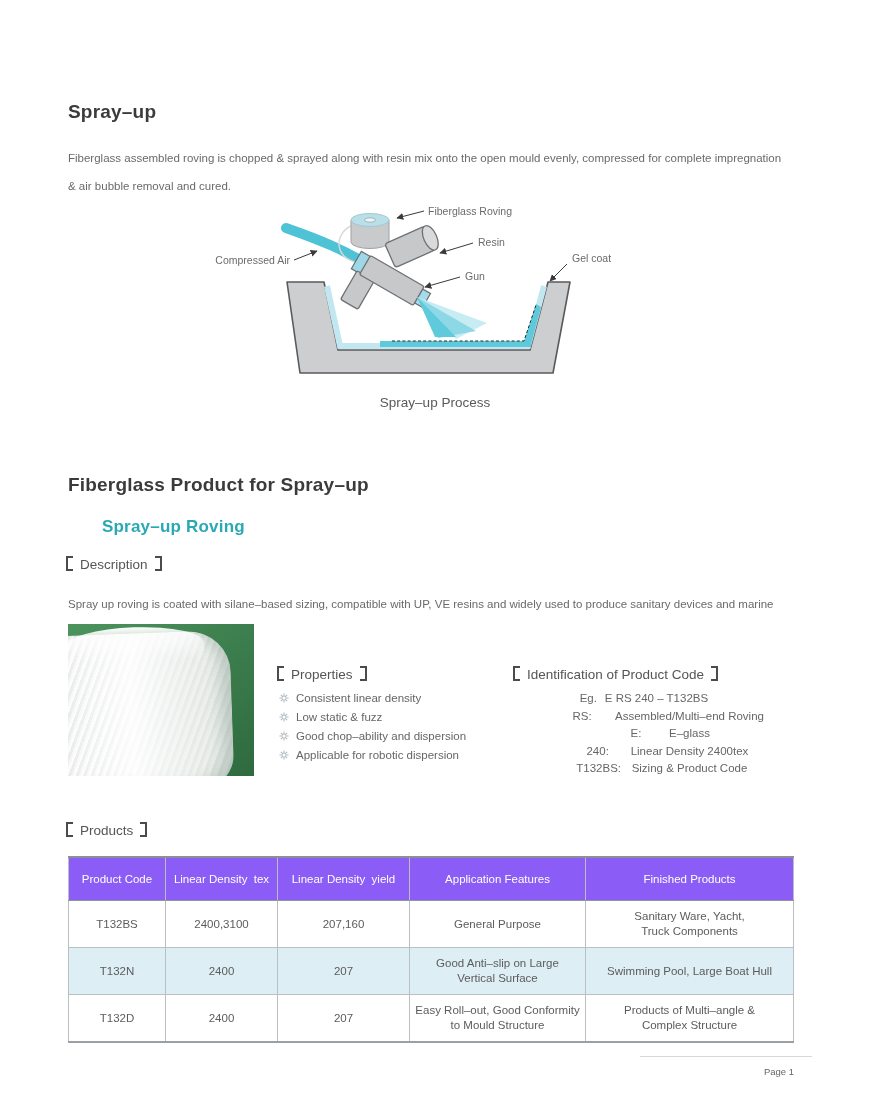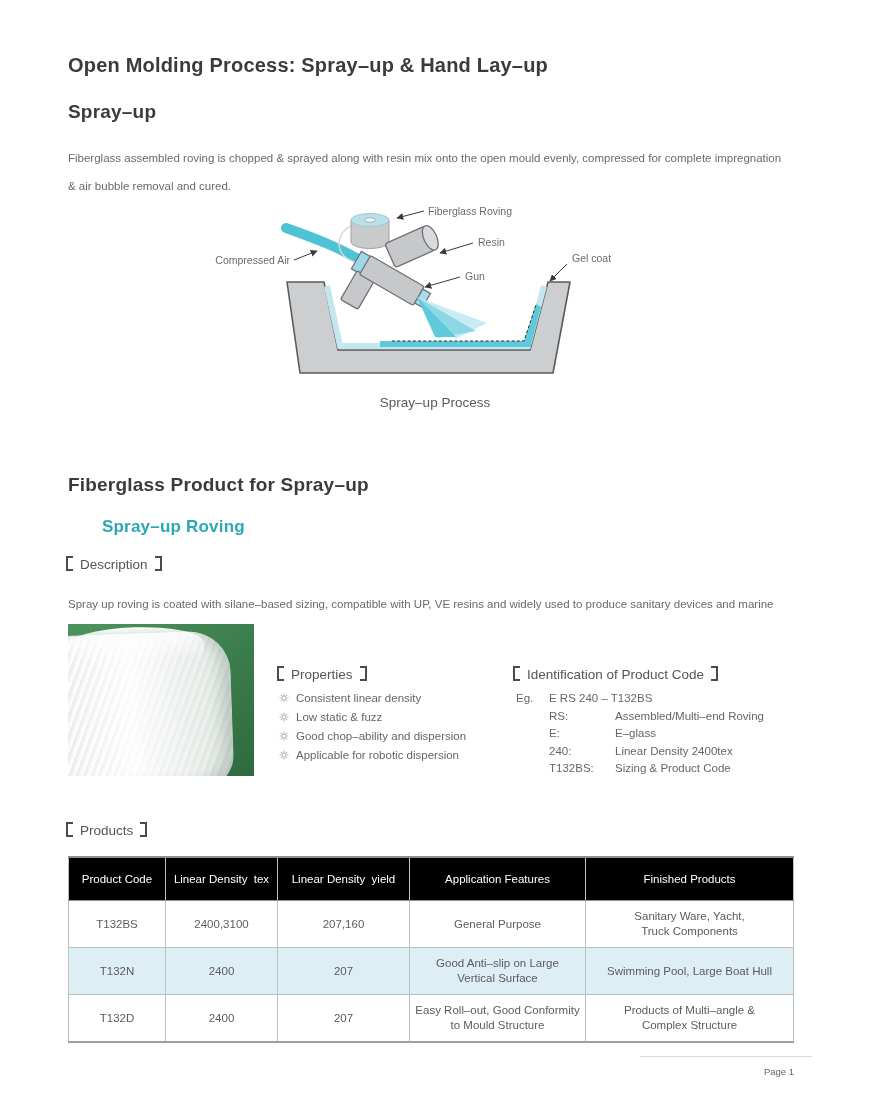--- a/index.html
+++ b/index.html
@@ -34,46 +34,45 @@
   .roving-fibers::before{content:"";position:absolute;left:8px;top:-6px;right:26px;height:34px;
     background:linear-gradient(180deg,#ffffff,rgba(255,255,255,0));border-radius:50% 50% 0 0;}
   
   .lbl-props{left:277px;top:666px;}
   .props{position:absolute;left:279px;top:688px;list-style:none;margin:0;padding:0;text-align:right;}
   .props li{display:flex;align-items:center;gap:7px;height:19px;font-size:11.5px;color:#666;}
   .flo{width:10px;height:10px;flex:0 0 10px;}
   
   .lbl-ident{left:513px;top:666px;}
   .ident-grid{position:absolute;left:516px;top:690px;font-size:11.5px;color:#666;}
-  .ident-row{height:17.5px;line-height:17.5px;white-space:nowrap;}
+  .ident-row{height:17.5px;line-height:17.5px;white-space:nowrap;text-align:center;}
   .ig-pre{display:inline-block;width:33px;}
   .ig-key{display:inline-block;width:66px;}
   
   .lbl-products{left:66px;top:822px;}
   table.products{position:absolute;left:68px;top:856px;width:725px;border-collapse:collapse;table-layout:fixed;
     border-top:2px solid #8a9095;border-bottom:2px solid #9aa0a4;}
-  table.products th{background:#000000;color:#ffffff;font-weight:normal;font-size:11.5px;height:40px;
+  table.products th{background:#8b5cf6;color:#ffffff;font-weight:normal;font-size:11.5px;height:40px;
     border:1px solid #b9bfc3;border-top:none;border-bottom:1.5px solid #8f969a;white-space:pre-wrap;margin-left:42px;}
   table.products td{font-size:11.5px;color:#5c5c5c;height:44px;text-align:center;vertical-align:middle;
     border:1px solid #b9bfc3;white-space:pre-wrap;line-height:15px;}
   table.products tr{border-bottom:1.5px solid #9aa0a4;}
   table.products tr.hl td{background:#ddeef4;}
   
   .footer-line{left:640px;top:1056px;width:172px;height:1px;background:#d5d9db;}
   .page-num{right:76px;top:1066px;font-size:9.5px;color:#666;}
   
   .diagram-wrap{left:180px;top:190px;width:480px;height:225px;}
   svg text{font-family:"Liberation Sans", sans-serif;}
 </style>
 </head>
 <body>
 
 <div class="page">
 
-  <h1 class="abs title">Open Molding Process: Spray–up &amp; Hand Lay–up</h1>
 
   <h2 class="abs h-sprayup">Spray–up</h2>
   <p class="abs para p1">Fiberglass assembled roving is chopped &amp; sprayed along with resin mix onto the open mould evenly, compressed for complete impregnation &amp; air bubble removal and cured.</p>
 
   <div class="abs diagram-wrap">
     <svg viewBox="0 0 480 225" width="480" height="225">
       <defs>
         <marker id="arr" viewBox="0 0 10 10" refX="9" refY="5" markerWidth="7" markerHeight="7" orient="auto-start-reverse">
           <path d="M0,0 L10,5 L0,10 z" fill="#3a3a3a"></path>
         </marker>

